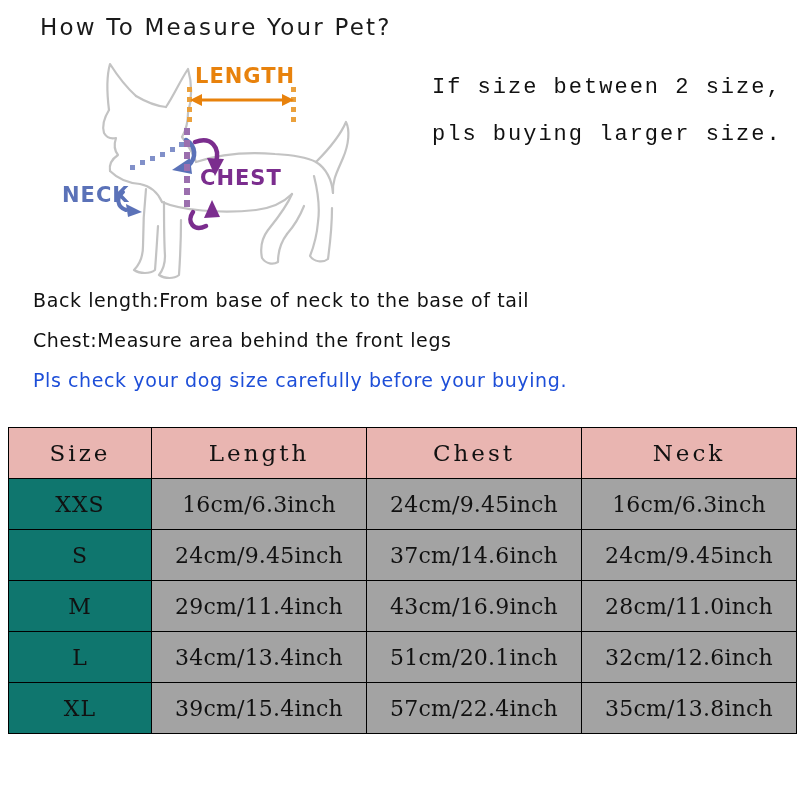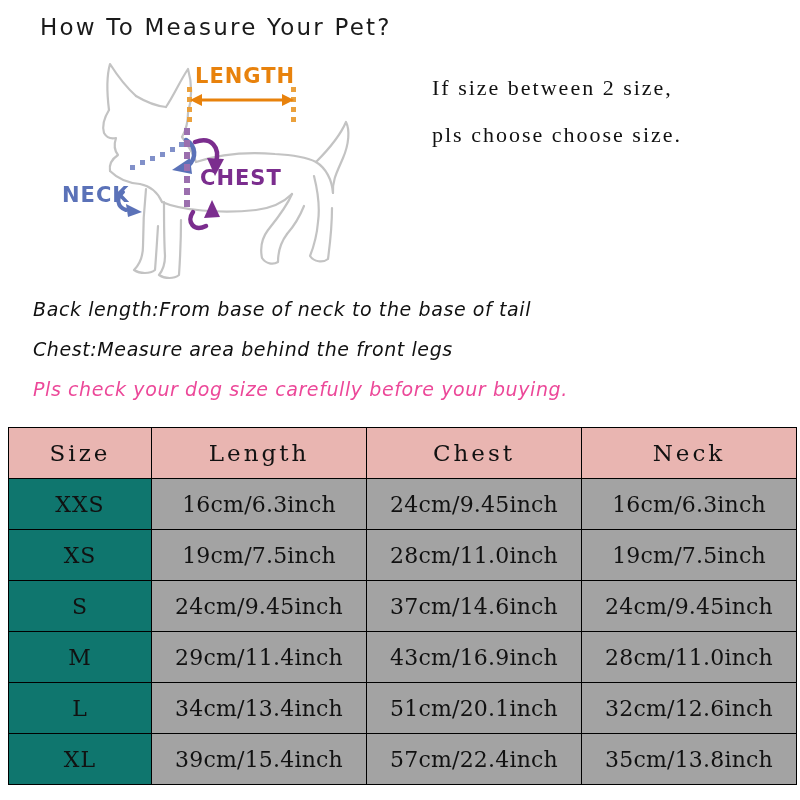--- a/index.html
+++ b/index.html
@@ -38,45 +38,44 @@
   #diagram svg { display: block; }
 
   
   #sidenote {
     position: absolute;
     left: 432px;
     top: 64px;
     width: 360px;
   }
   .sidenote-line {
-    font-family: Liberation Serif, serif;
+    font-family: Liberation Mono, monospace;
     font-size: 22px;
     letter-spacing: 2.0px;
     color: #111111;
     white-space: nowrap;
     line-height: 47px;
   }
 
   
   #desc {
     position: absolute;
     left: 33px;
-    top: 289px;
+    top: 280px;
     width: 740px;
-    font-style: italic;
   }
   .desc-line {
     font-family: "DejaVu Sans", "Liberation Sans", sans-serif;
     font-size: 19px;
     letter-spacing: 0.6px;
     color: #111111;
     white-space: nowrap;
     line-height: 40px;
   }
-  .desc-line.warn { color: #ec4899; }
+  .desc-line.warn { color: #1d4ed8; }
 
   
   #size-table-wrap {
     position: absolute;
     left: 8px;
     top: 427px;
     width: 789px;
   }
   table.size-table {
     border-collapse: collapse;
@@ -230,21 +229,21 @@
         <path d="M133,162 C126,172 134,182 146,176"></path>
       </g>
       <polygon points="152,150 144,168 160,167" fill="#7b2d8e"></polygon>
       <text x="140" y="135" font-family="DejaVu Sans, Liberation Sans, sans-serif" font-size="21" font-weight="bold" fill="#7b2d8e" letter-spacing="1">CHEST</text>
     </g>
   </svg>
 </div>
 
 <div id="sidenote">
   <div class="sidenote-line">If size between 2 size,</div>
-  <div class="sidenote-line">pls choose choose size.</div>
+  <div class="sidenote-line">pls buying larger size.</div>
 </div>
 
 <div id="desc">
   <div class="desc-line">Back length:From base of neck to the base of tail</div>
   <div class="desc-line">Chest:Measure area behind the front legs</div>
   <div class="desc-line warn">Pls check your dog size carefully before your buying.</div>
 </div>
 
 <div id="size-table-wrap">
   <table class="size-table">
@@ -263,26 +262,20 @@
       </tr>
     </thead>
     <tbody>
       <tr>
         <td class="size-cell">XXS</td>
         <td class="val-cell">16cm/6.3inch</td>
         <td class="val-cell">24cm/9.45inch</td>
         <td class="val-cell">16cm/6.3inch</td>
       </tr>
       <tr>
-        <td class="size-cell">XS</td>
-        <td class="val-cell">19cm/7.5inch</td>
-        <td class="val-cell">28cm/11.0inch</td>
-        <td class="val-cell">19cm/7.5inch</td>
-      </tr>
-      <tr>
         <td class="size-cell">S</td>
         <td class="val-cell">24cm/9.45inch</td>
         <td class="val-cell">37cm/14.6inch</td>
         <td class="val-cell">24cm/9.45inch</td>
       </tr>
       <tr>
         <td class="size-cell">M</td>
         <td class="val-cell">29cm/11.4inch</td>
         <td class="val-cell">43cm/16.9inch</td>
         <td class="val-cell">28cm/11.0inch</td>

